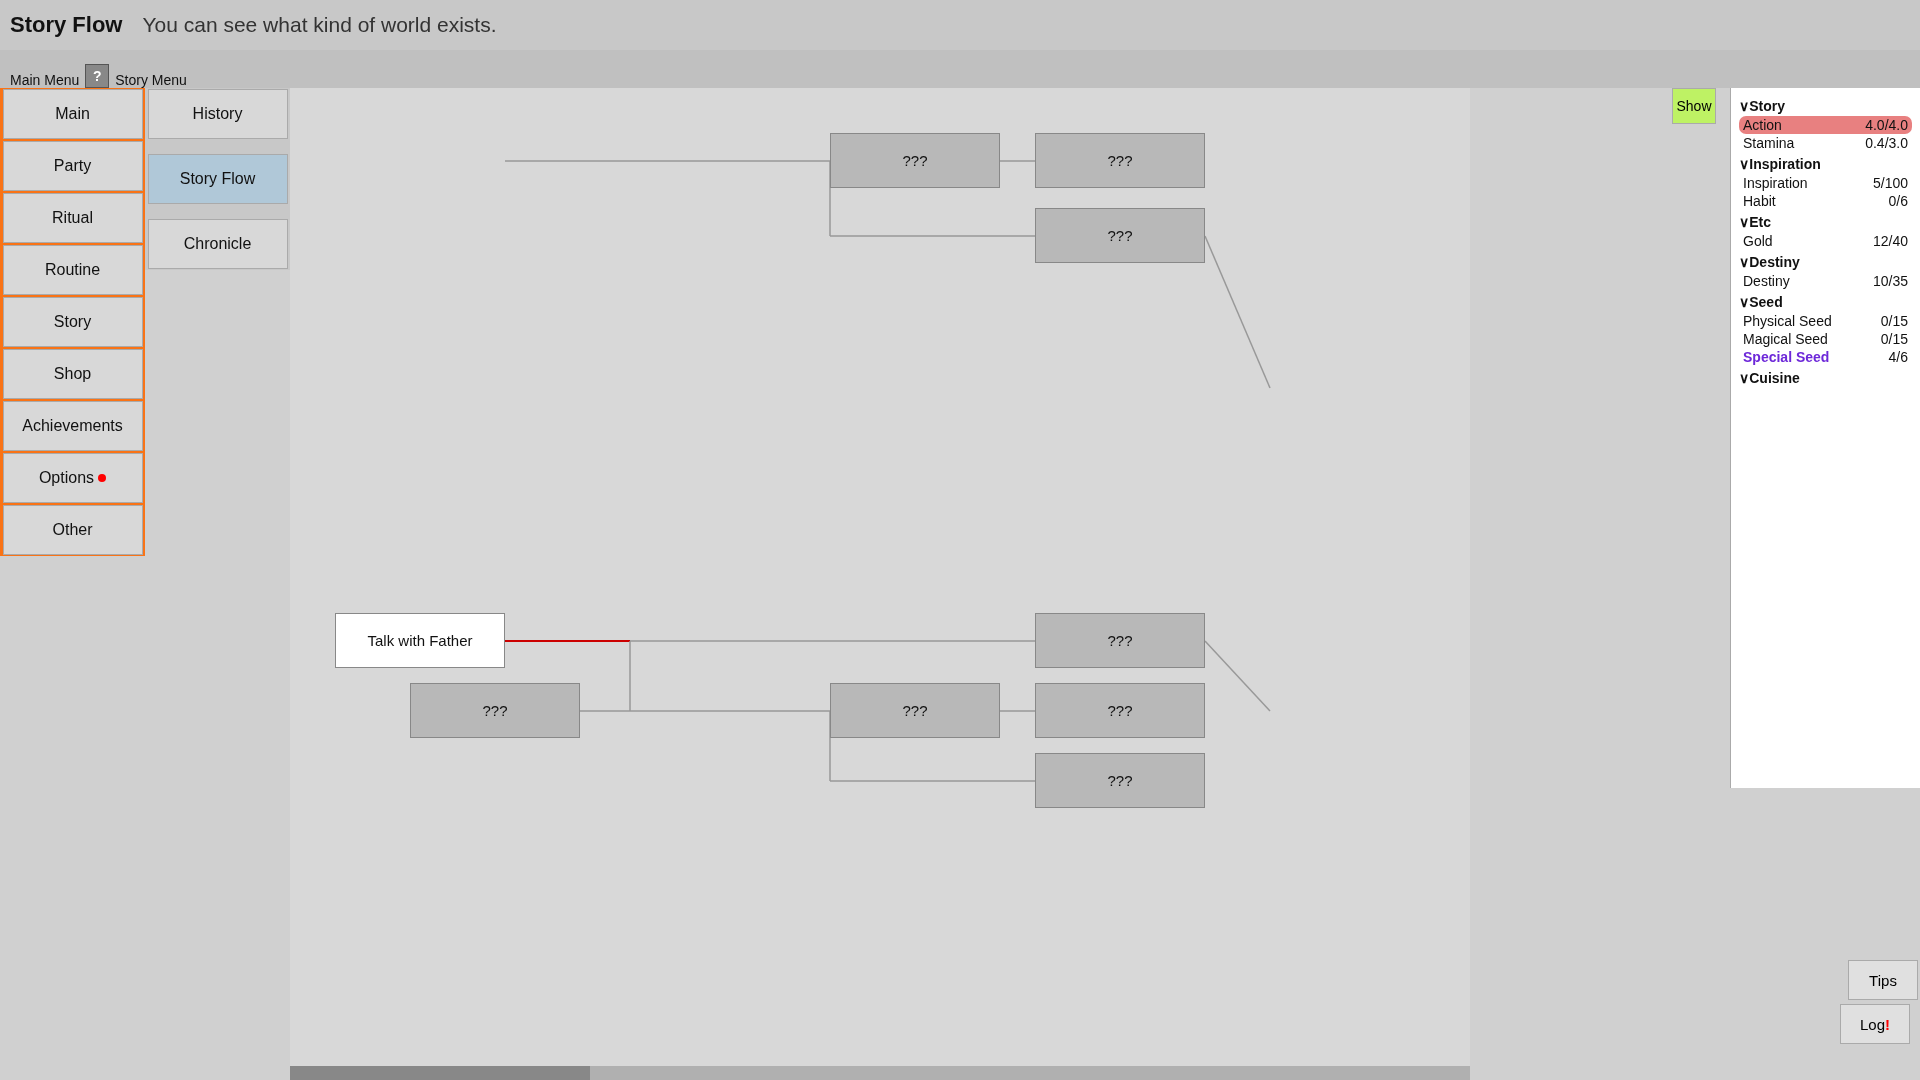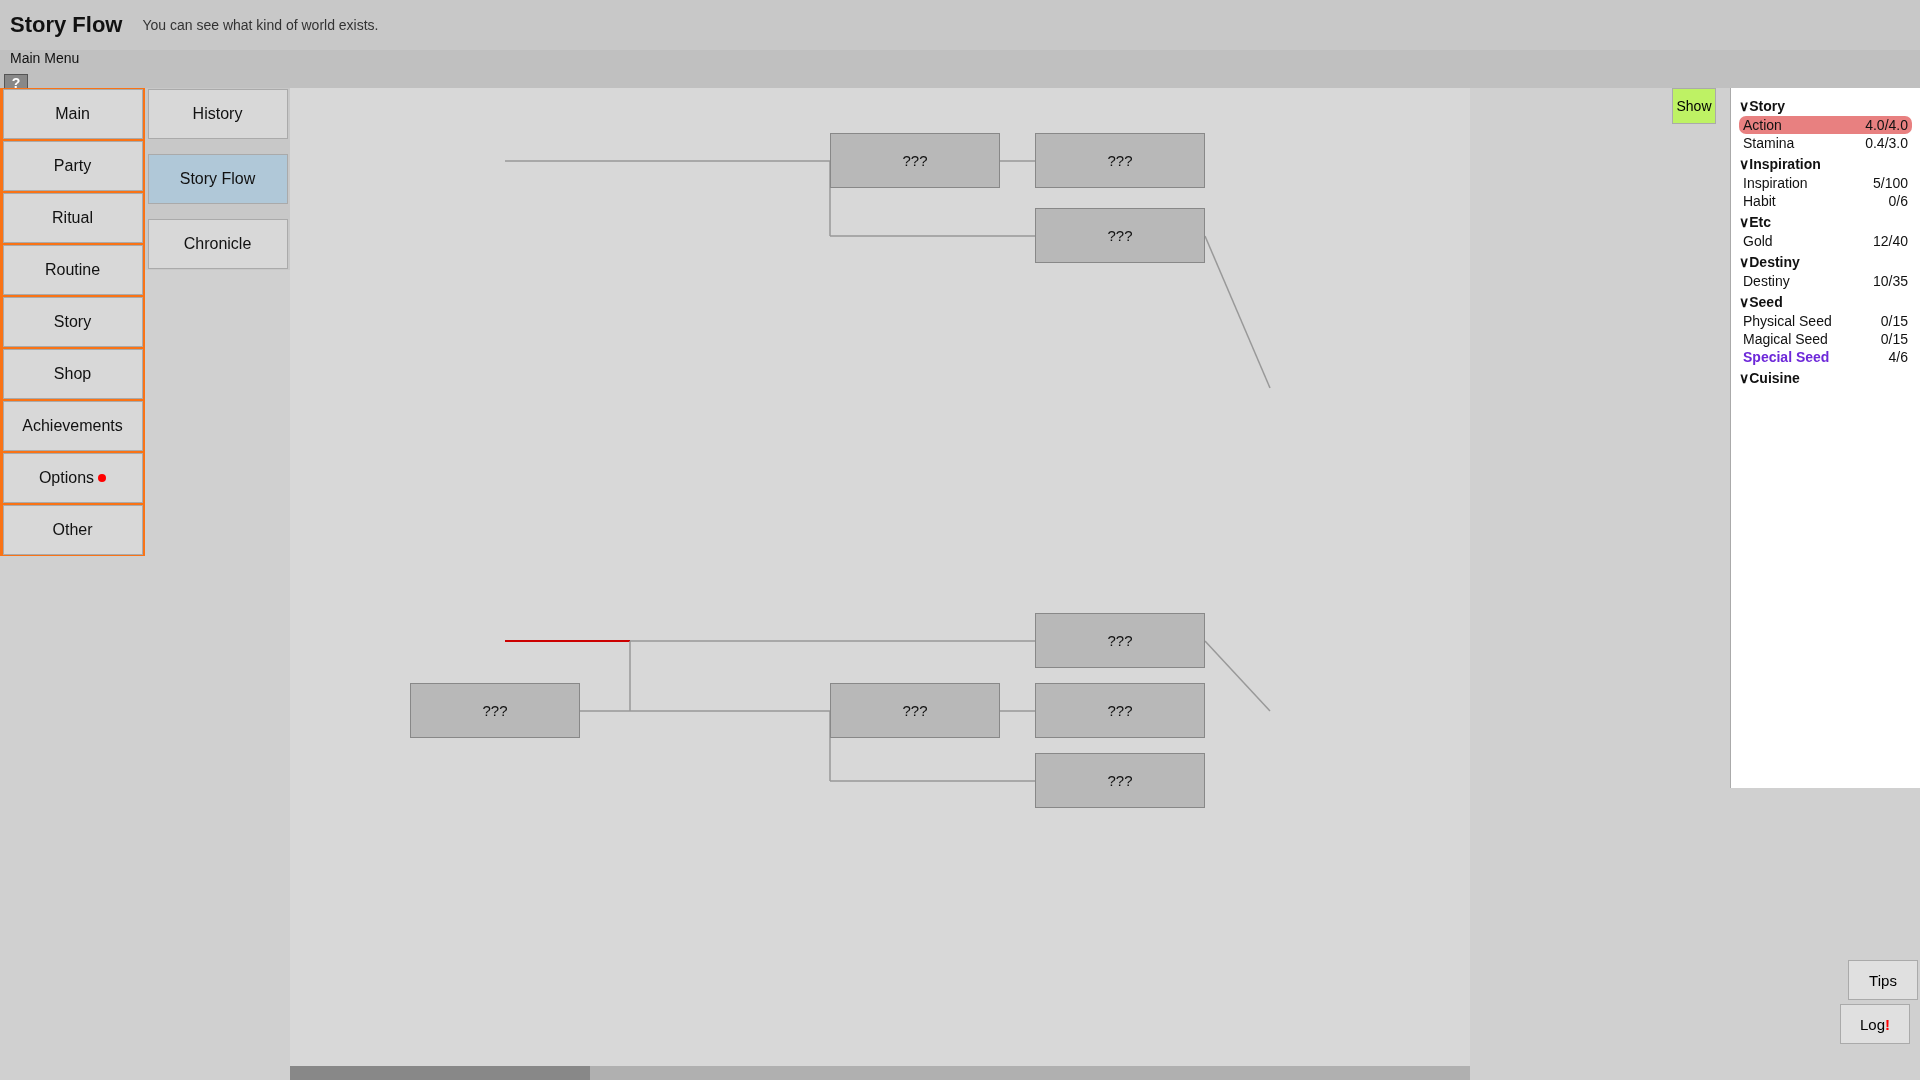--- a/index.html
+++ b/index.html
@@ -24,37 +24,36 @@
       padding: 0 10px;
       gap: 20px;
       z-index: 10;
     }
     #header h1 {
       font-size: 22px;
       font-weight: bold;
       color: #111;
     }
     #header .subtitle {
-      font-size: 14px;
+      font-size: 21px;
       color: #333;
     }
 
     
     #navbar {
       position: absolute;
       top: 50px; left: 0;
       width: 100%;
       height: 38px;
       background: #c0c0c0;
       display: flex;
-      align-items: flex-start;
+      align-items: flex-end;
       padding: 0 4px;
-      gap: 8px;
-      z-index: 10;
-      flex-direction: column;
+      gap: 0;
+      z-index: 10;
     }
     .nav-text {
       font-size: 14px;
       color: #111;
       padding: 0 6px;
     }
     .nav-help {
       width: 24px;
       height: 24px;
       background: #888;
@@ -323,20 +322,23 @@
   <div class="flow-node unknown" style="left:540px; top:45px;">
     <span>???</span>
   </div>
   <div class="flow-node unknown" style="left:745px; top:45px;">
     <span>???</span>
   </div>
   <div class="flow-node unknown" style="left:745px; top:120px;">
     <span>???</span>
   </div>
 
+  <div class="flow-node known" style="left:45px; top:525px;">
+    <span>Talk with Father</span>
+  </div>
 
   <div class="flow-node unknown" style="left:745px; top:525px;">
     <span>???</span>
   </div>
 
   <div class="flow-node unknown" style="left:120px; top:595px;">
     <span>???</span>
   </div>
 
   <div class="flow-node unknown" style="left:540px; top:595px;">

